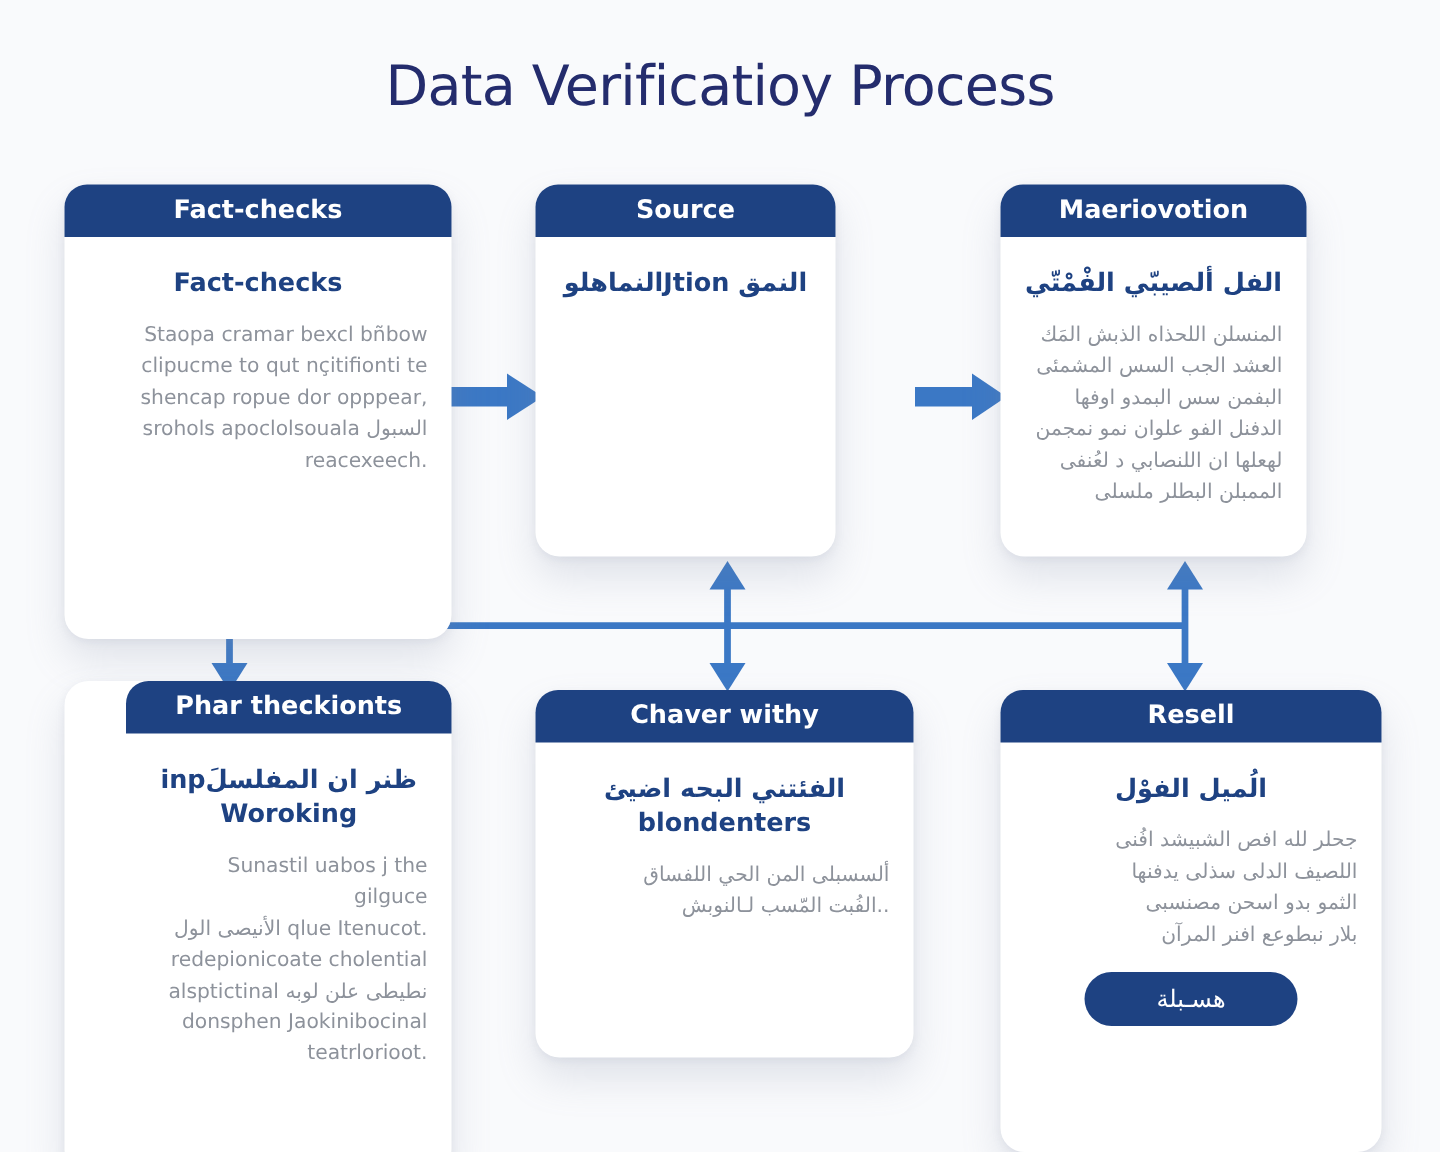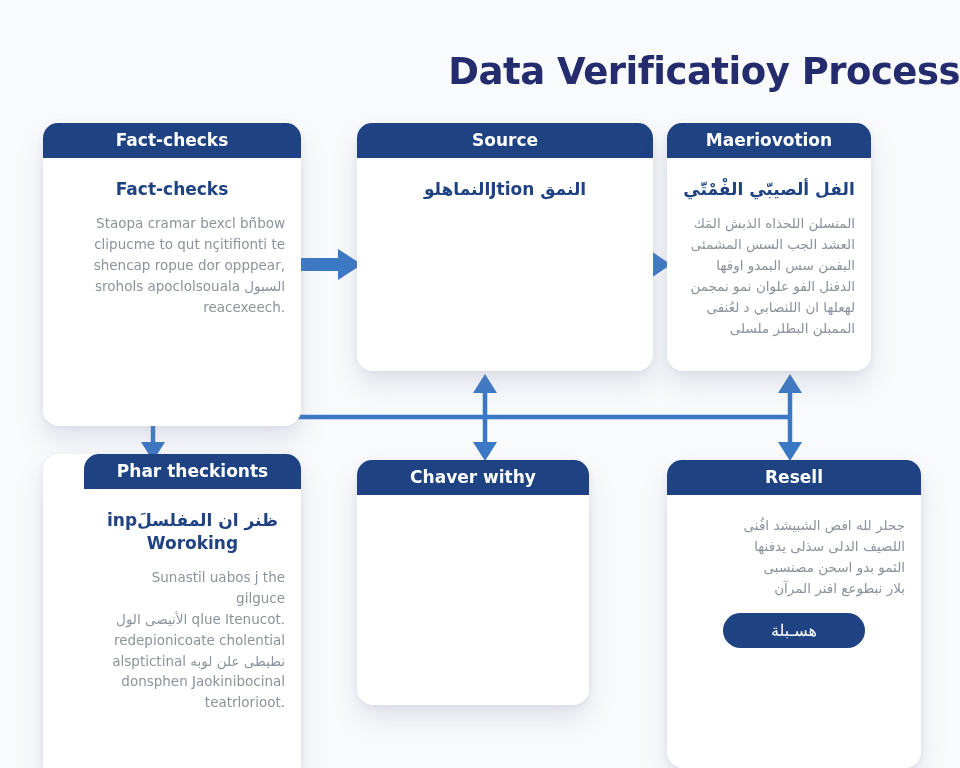--- a/index.html
+++ b/index.html
@@ -11,23 +11,23 @@
   *{box-sizing:border-box;margin:0;padding:0;}
   html,body{width:960px;height:768px;}
   body{
     font-family:"DejaVu Sans",sans-serif;
     background:#f9fafc;
     position:relative;
     overflow:hidden;
   }
   .stage{position:absolute;inset:0;width:960px;height:768px;}
   .page-title{
-    position:absolute;top:50px;left:0;width:100%;
-    text-align:right;
-    font-size:37px;font-weight:700;
+    position:absolute;top:36px;left:0;width:100%;
+    text-align:center;
+    font-size:37px;font-weight:400;
     color:var(--title);
     letter-spacing:-0.5px;
   }
   .arrows-layer{position:absolute;inset:0;z-index:0;pointer-events:none;}
   .card{
     position:absolute;
     background:#ffffff;
     border-radius:16px;
     box-shadow:0 14px 26px rgba(130,140,165,.20), 0 2px 6px rgba(130,140,165,.12);
     display:flex;flex-direction:column;
@@ -71,24 +71,24 @@
     border:none;
     border-radius:22px;
     padding:8px 48px;
     font-size:16px;
     font-family:Liberation Serif, serif;
     cursor:pointer;
     display:block;
   }
   
   .card-1{left:43px;top:123px;width:258px;height:303px;}
-  .card-2{left:357px;top:123px;width:296px;height:248px;}
+  .card-2{left:357px;top:123px;width:200px;height:248px;}
   .card-3{left:667px;top:123px;width:204px;height:248px;}
   .card-4{left:43px;top:454px;width:258px;height:328px;padding-left:41px;}
-  .card-5{left:357px;top:460px;width:232px;height:245px;}
+  .card-5{left:357px;top:460px;width:252px;height:245px;}
   .card-6{left:667px;top:460px;width:254px;height:308px;}
 </style>
 </head>
 <body>
 
 <div class="stage">
 
   <svg class="arrows-layer" width="960" height="768" viewBox="0 0 960 768">
 
     <g>
@@ -157,25 +157,32 @@
 الأنيصى الول qlue Itenucot.
 redepionicoate cholential
 alsptictinal نطيطى علن لوبه
 donsphen Jaokinibocinal
 teatrlorioot.</div>
     </div>
   </div>
 
   <div class="card card-5">
     <div class="card-header">Chaver withy</div>
+    <div class="card-body">
+      <div class="card-subtitle">الفئتني البحه اضيئ
+blondenters</div>
+      <div class="card-text">ألسسبلى المن الحي اللفساق
+الفُبت المّسب لـالنوبش..</div>
+    </div>
   </div>
 
   <div class="card card-6">
     <div class="card-header">Resell</div>
     <div class="card-body">
+      <div class="card-subtitle">الُميل الفوْل</div>
       <div class="card-text">جحلر لله افص الشبيشد افُنى
 اللصيف الدلى سذلى يدفنها
 الثمو بدو اسحن مصنسبى
 بلار نبطوعع افنر المرآن</div>
       <button class="pill-button">هسـبلة</button>
     </div>
   </div>
 
 </div>
 

